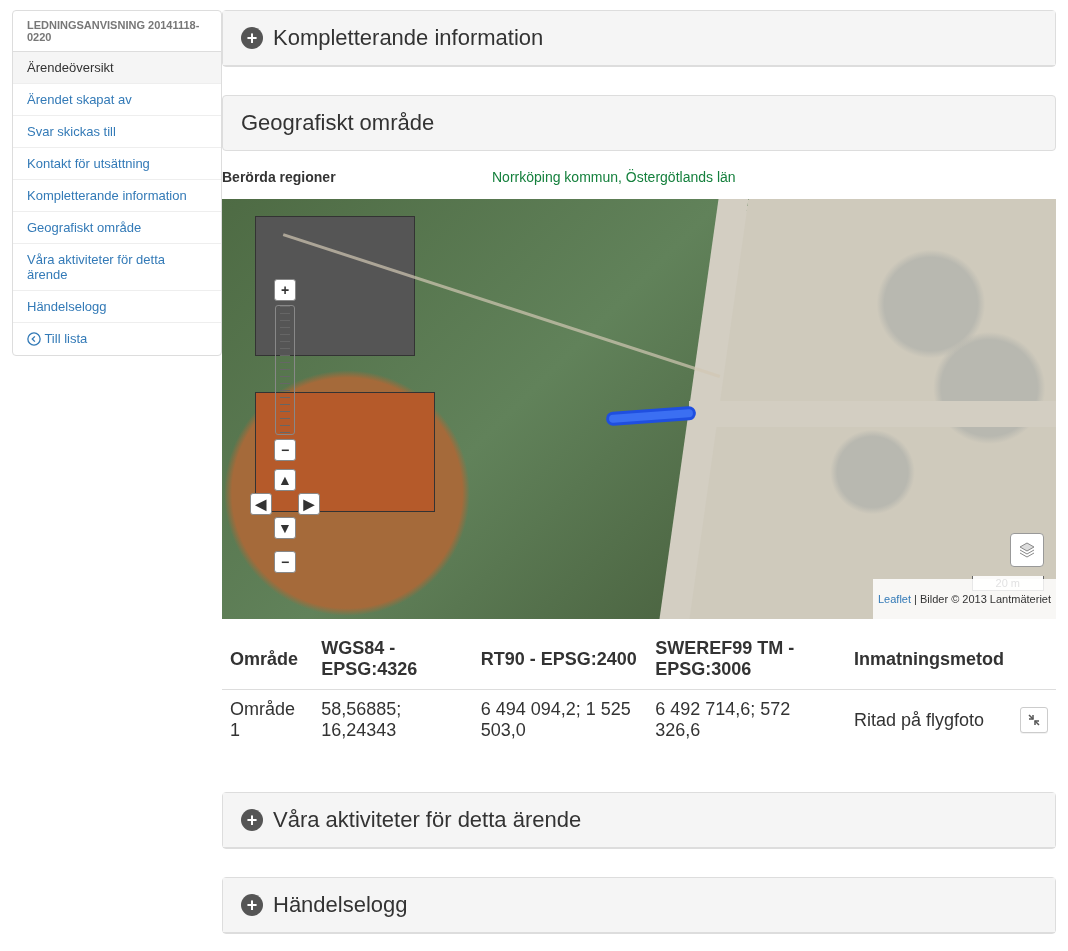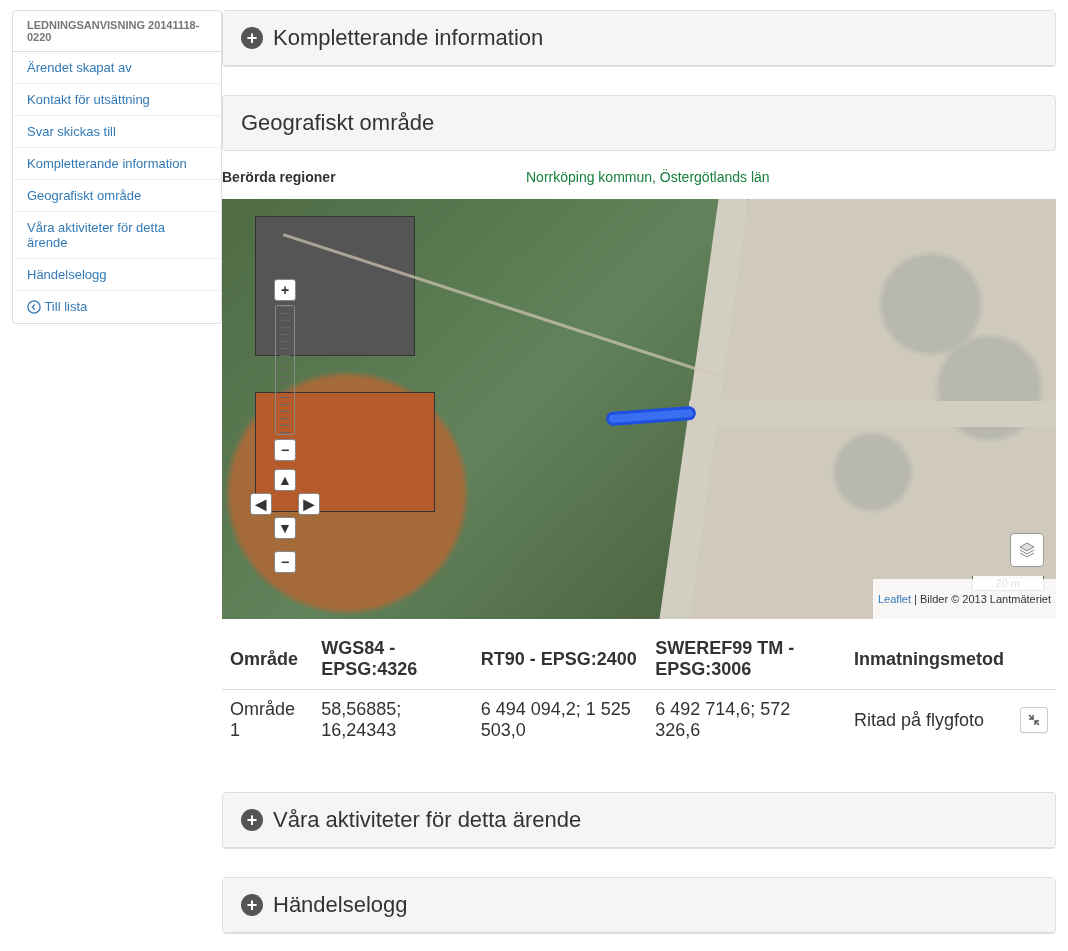--- a/index.html
+++ b/index.html
@@ -74,21 +74,21 @@
   cursor: pointer;
 }
 .panel-heading.no-collapse { cursor: default; }
 .panel-body { padding: 14px 0px; }
 .meta-row {
   display: flex;
   padding: 4px 0 14px 0;
 }
 .meta-label {
   font-weight: bold;
-  width: 304px;
+  width: 270px;
   flex-shrink: 0;
 }
 .meta-value { color: #15803d; }
 .plus-circle {
   display: inline-flex;
   width: 22px;
   height: 22px;
   border-radius: 50%;
   background: #555;
   color: #fff;
@@ -225,28 +225,31 @@
 }
 </style>
 </head>
 <body>
 
 <div class="container">
   <aside class="sidebar">
     <div class="sidebar-panel">
       <div class="sidebar-header">LEDNINGSANVISNING 20141118-0220</div>
 
+      <a class="sidebar-item active">
+        <span>Ärendeöversikt</span>
+      </a>
       <a class="sidebar-item">
         <span>Ärendet skapat av</span>
       </a>
       <a class="sidebar-item">
+        <span>Svar skickas till</span>
+      </a>
+      <a class="sidebar-item">
         <span>Kontakt för utsättning</span>
-      </a>
-      <a class="sidebar-item">
-        <span>Svar skickas till</span>
       </a>
       <a class="sidebar-item">
         <span>Kompletterande information</span>
       </a>
       <a class="sidebar-item">
         <span>Geografiskt område</span>
       </a>
       <a class="sidebar-item">
         <span>Våra aktiviteter för detta ärende</span>
       </a>

